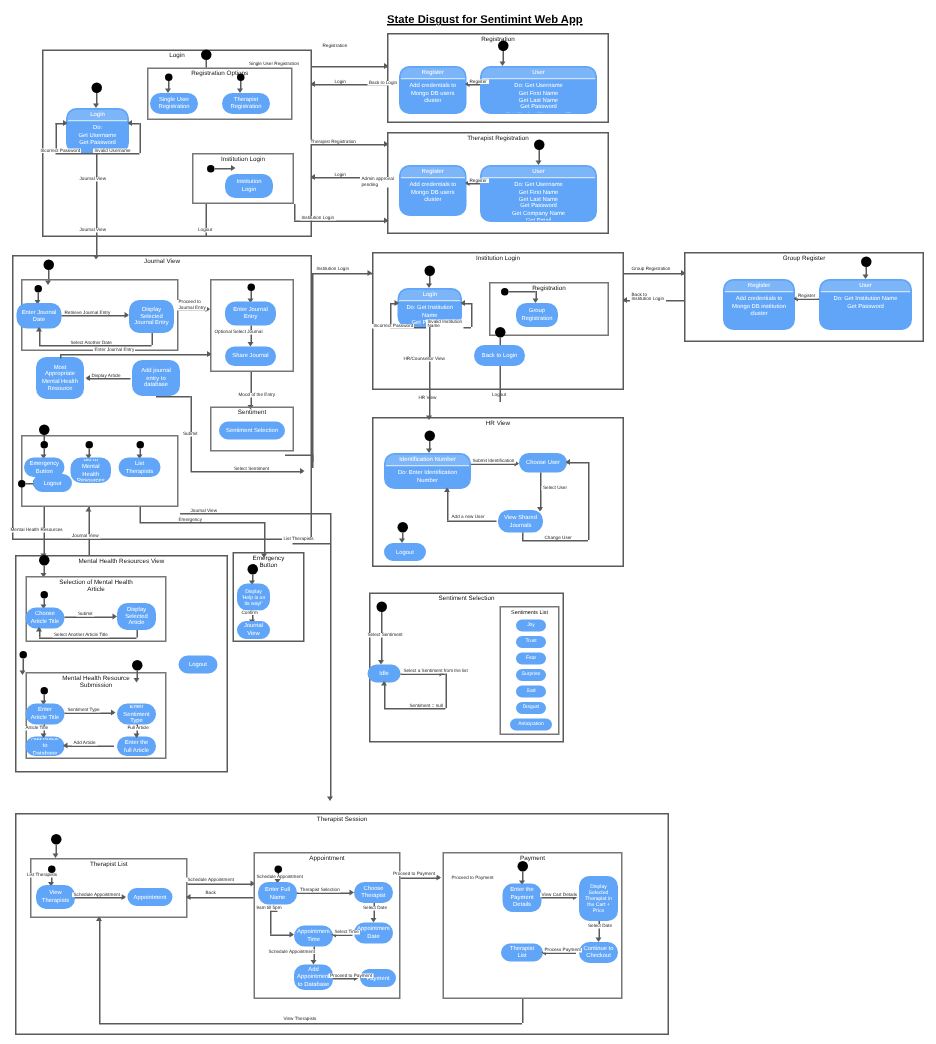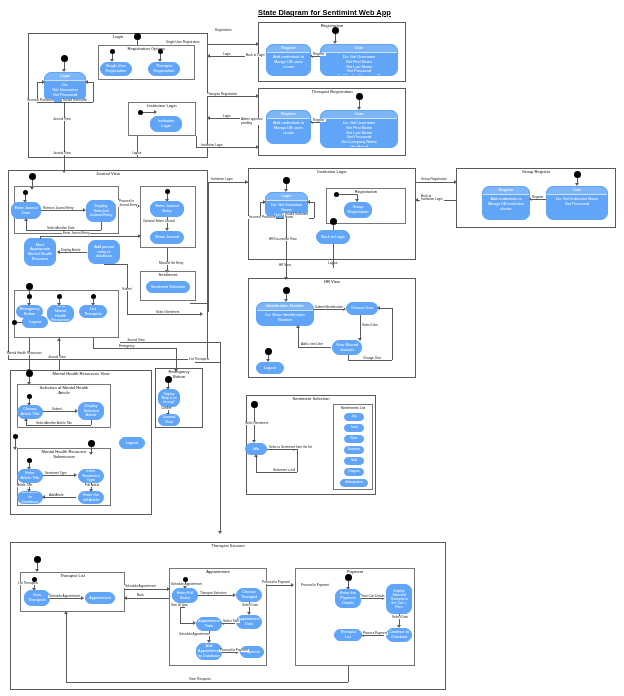--- a/index.html
+++ b/index.html
@@ -37,21 +37,21 @@
   .lbl{position:absolute;font-size:3.1px;color:#222;background:#fff;white-space:nowrap;padding:0 1px;line-height:1;}
 
   .list-box{position:absolute;border:1px solid #777;box-sizing:border-box;}
   .list-title{position:absolute;top:1px;left:0;right:0;text-align:center;font-size:3.6px;color:#111;}
 </style>
 </head>
 <body>
 
 <div id="page">
 
-  <div class="title" style="left:258px;top:8px;">State Diagram for Sentimint Web App</div>
+  <div class="title" style="left:258px;top:8px;">State Disgust for Sentimint Web App</div>
 
   <div class="frame" style="left:28px;top:33px;width:180px;height:125px;">
     <div class="frame-title">Login</div>
   </div>
   <div class="init" style="left:61px;top:55px;"></div>
   <div class="ln v" style="left:64px;top:62px;height:8px;"></div>
   <div class="arw d" style="left:62px;top:69px;"></div>
   <div class="state hdr" style="left:44px;top:72px;width:42px;height:30px;">
     <span class="sh">Login</span>
     <span class="sb">Do:<br>Get Username<br>Get Password</span>

